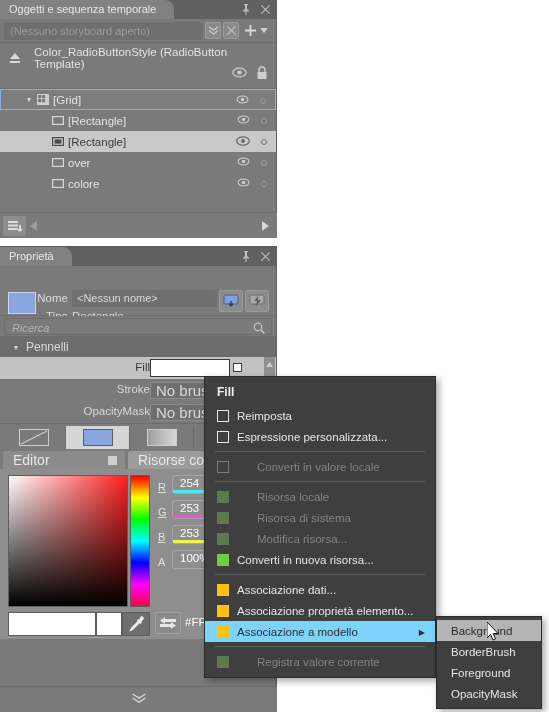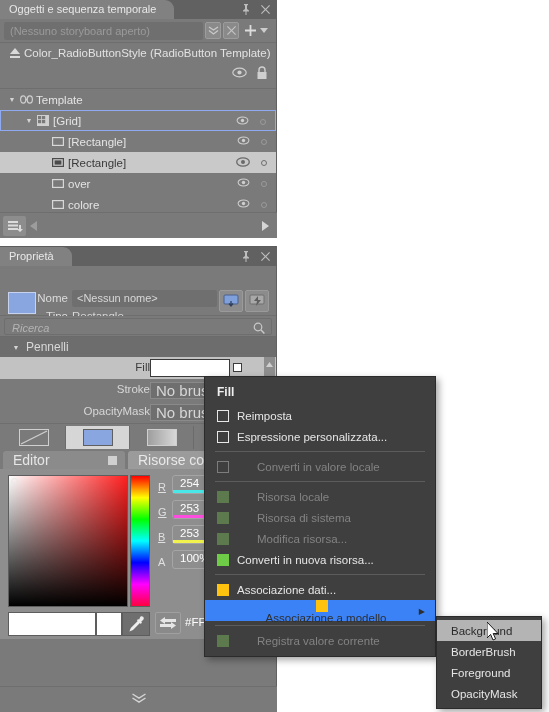--- a/index.html
+++ b/index.html
@@ -58,21 +58,21 @@
     color:#cfcfcf;font-size:9px;display:flex;align-items:center;justify-content:center;border-radius:2px;
   }
   .sb-plain{ width:16px;height:17px;margin-left:3px;color:#d7d7d7;font-size:13px;display:flex;align-items:center;justify-content:center;}
   .sb-caret{ width:12px;height:17px;color:#cdcdcd;font-size:8px;display:flex;align-items:center;justify-content:center;}
 
   
   #template-header{
     position:relative; height:46px; background:#7a7a7a;
     border-bottom:1px solid #6e6e6e;
   }
-  #tpl-title-row{ position:absolute; left:8px; top:3px; display:flex; align-items:center; gap:2px; }
+  #tpl-title-row{ position:absolute; left:8px; top:3px; display:flex; align-items:center; gap:12px; }
   #tpl-eject{ width:14px;height:14px; position:relative; }
   #tpl-title{ color:#e2e2e2; font-size:11.5px; }
   #tpl-icons{ position:absolute; right:8px; top:23px; display:flex; gap:9px; }
 
   
   #tree{ position:relative; height:126px; background:#7a7a7a; }
   .tree-row{
     position:relative; height:21px; display:flex; align-items:center;
     color:#e4e4e4; font-size:11.5px;
   }
@@ -189,21 +189,21 @@
   
   #ctx-menu{
     left:204px; top:376px; width:232px;
     background:#3f3f3f; border:1px solid #2b2b2b;
     box-shadow: 3px 3px 7px rgba(0,0,0,.35);
     padding:4px 0 5px 0;
   }
   #ctx-title{ color:#f0f0f0; font-size:12px; font-weight:bold; padding:4px 0 6px 12px; }
   .mi{ position:relative; height:21px; display:flex; align-items:center; padding-left:12px; color:#e6e6e6; font-size:11.5px;}
   .mi.dis{ color:#838383;gap:20px; }
-  .mi.hl{ background:#3b82f6; color:#2e2e2e;flex-direction:column; }
+  .mi.hl{ background:#7dd3fc; color:#2e2e2e; }
   .mi-box{ width:12px;height:12px; border:1px solid #e8e8e8; background:#3f3f3f; margin-right:8px; flex:0 0 auto;}
   .mi.dis .mi-box{ border-color:#7d7d7d; }
   .mi-sq{ width:12px;height:12px; margin-right:8px; flex:0 0 auto;}
   .mi-arrow{ position:absolute; right:10px; top:7px; color:#2e2e2e; font-size:8px; }
   .msep{ height:1px; background:#5c5c5c; margin:4px 10px 4px 10px; }
 
   
   #sub-menu{
     left:436px; top:616px; width:106px;
     background:#3f3f3f; border:1px solid #2b2b2b;
@@ -304,32 +304,20 @@
         <div>
           <svg width="12" height="14" viewBox="0 0 12 14">
               <path d="M3 6V4a3 3 0 0 1 6 0v2" fill="none" stroke="#cfcfcf" stroke-width="1.4"></path>
               <rect x="1.5" y="6" width="9" height="7" fill="#cfcfcf"></rect>
             </svg>
         </div>
       </div>
     </div>
 
     <div id="tree">
-        <div class="tree-row">
-          <span style="width:6px"></span>
-          <span class="tw-arrow">▼</span>
-          <span class="tw-icon">
-            <svg width="13" height="9" viewBox="0 0 13 9">
-              <ellipse cx="3.2" cy="4.5" rx="2.6" ry="3.6" fill="none" stroke="#cfcfcf" stroke-width="1.2"></ellipse>
-              <ellipse cx="9.8" cy="4.5" rx="2.6" ry="3.6" fill="none" stroke="#cfcfcf" stroke-width="1.2"></ellipse>
-              <rect x="5.6" y="3.7" width="1.8" height="1.7" fill="#cfcfcf"></rect>
-            </svg>
-          </span>
-          <span class="tree-label">Template</span>
-        </div>
         <div class="tree-row sel-blue">
           <span style="width:22px"></span>
           <span class="tw-arrow">▼</span>
           <span class="tw-icon">
             <svg width="12" height="11" viewBox="0 0 12 11">
               <rect x="0" y="0" width="12" height="11" fill="#cfcfcf"></rect>
               <rect x="1" y="1" width="3.2" height="3.2" fill="#7a7a7a"></rect>
               <rect x="5" y="1" width="3.2" height="3.2" fill="#7a7a7a"></rect>
               <rect x="1" y="5" width="3.2" height="3.2" fill="#7a7a7a"></rect>
               <rect x="5" y="5" width="3.2" height="3.2" fill="#7a7a7a"></rect>
@@ -629,20 +617,24 @@
         </div>
         <div class="mi">
           <span class="mi-sq" style="background:#6ecc47;"></span>
           <span>Converti in nuova risorsa...</span>
         </div>
         <div class="msep"></div>
         <div class="mi">
           <span class="mi-sq" style="background:#ffc20e;"></span>
           <span>Associazione dati...</span>
         </div>
+        <div class="mi">
+          <span class="mi-sq" style="background:#ffc20e;"></span>
+          <span>Associazione proprietà elemento...</span>
+        </div>
         <div class="mi hl">
           <span class="mi-sq" style="background:#ffc20e;"></span>
           <span>Associazione a modello</span>
           <span class="mi-arrow">▶</span>
         </div>
         <div class="msep"></div>
         <div class="mi dis">
           <span class="mi-sq" style="background:#5d7a4e;"></span>
           <span>Registra valore corrente</span>
         </div>

